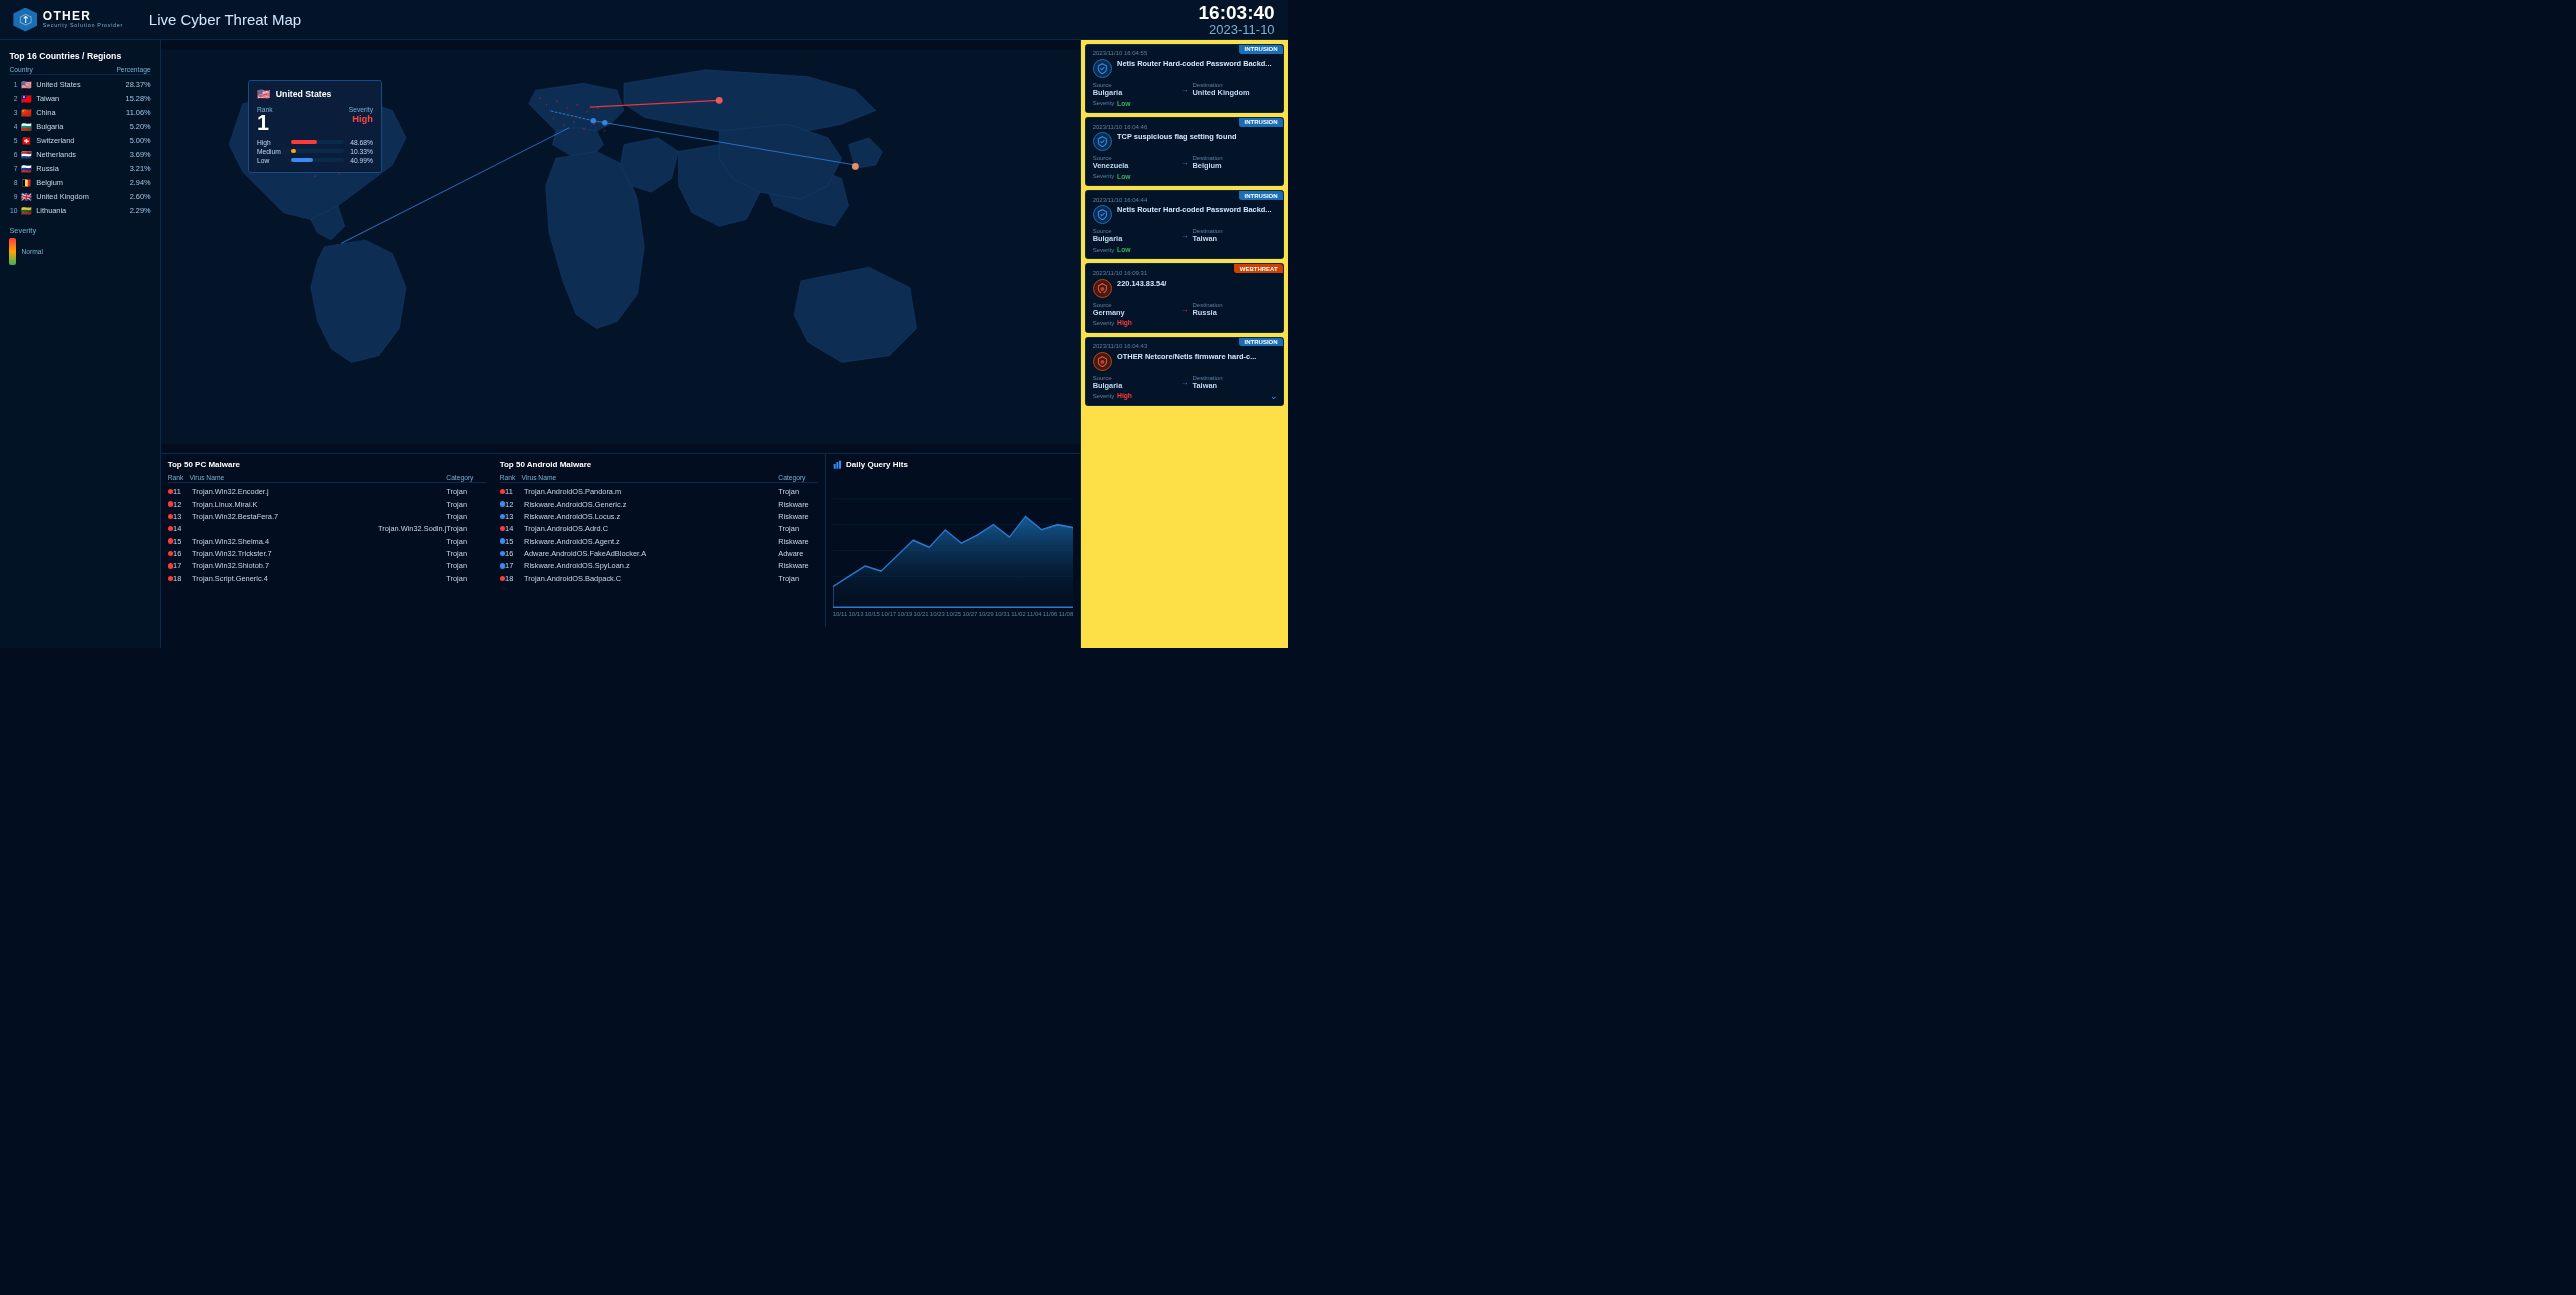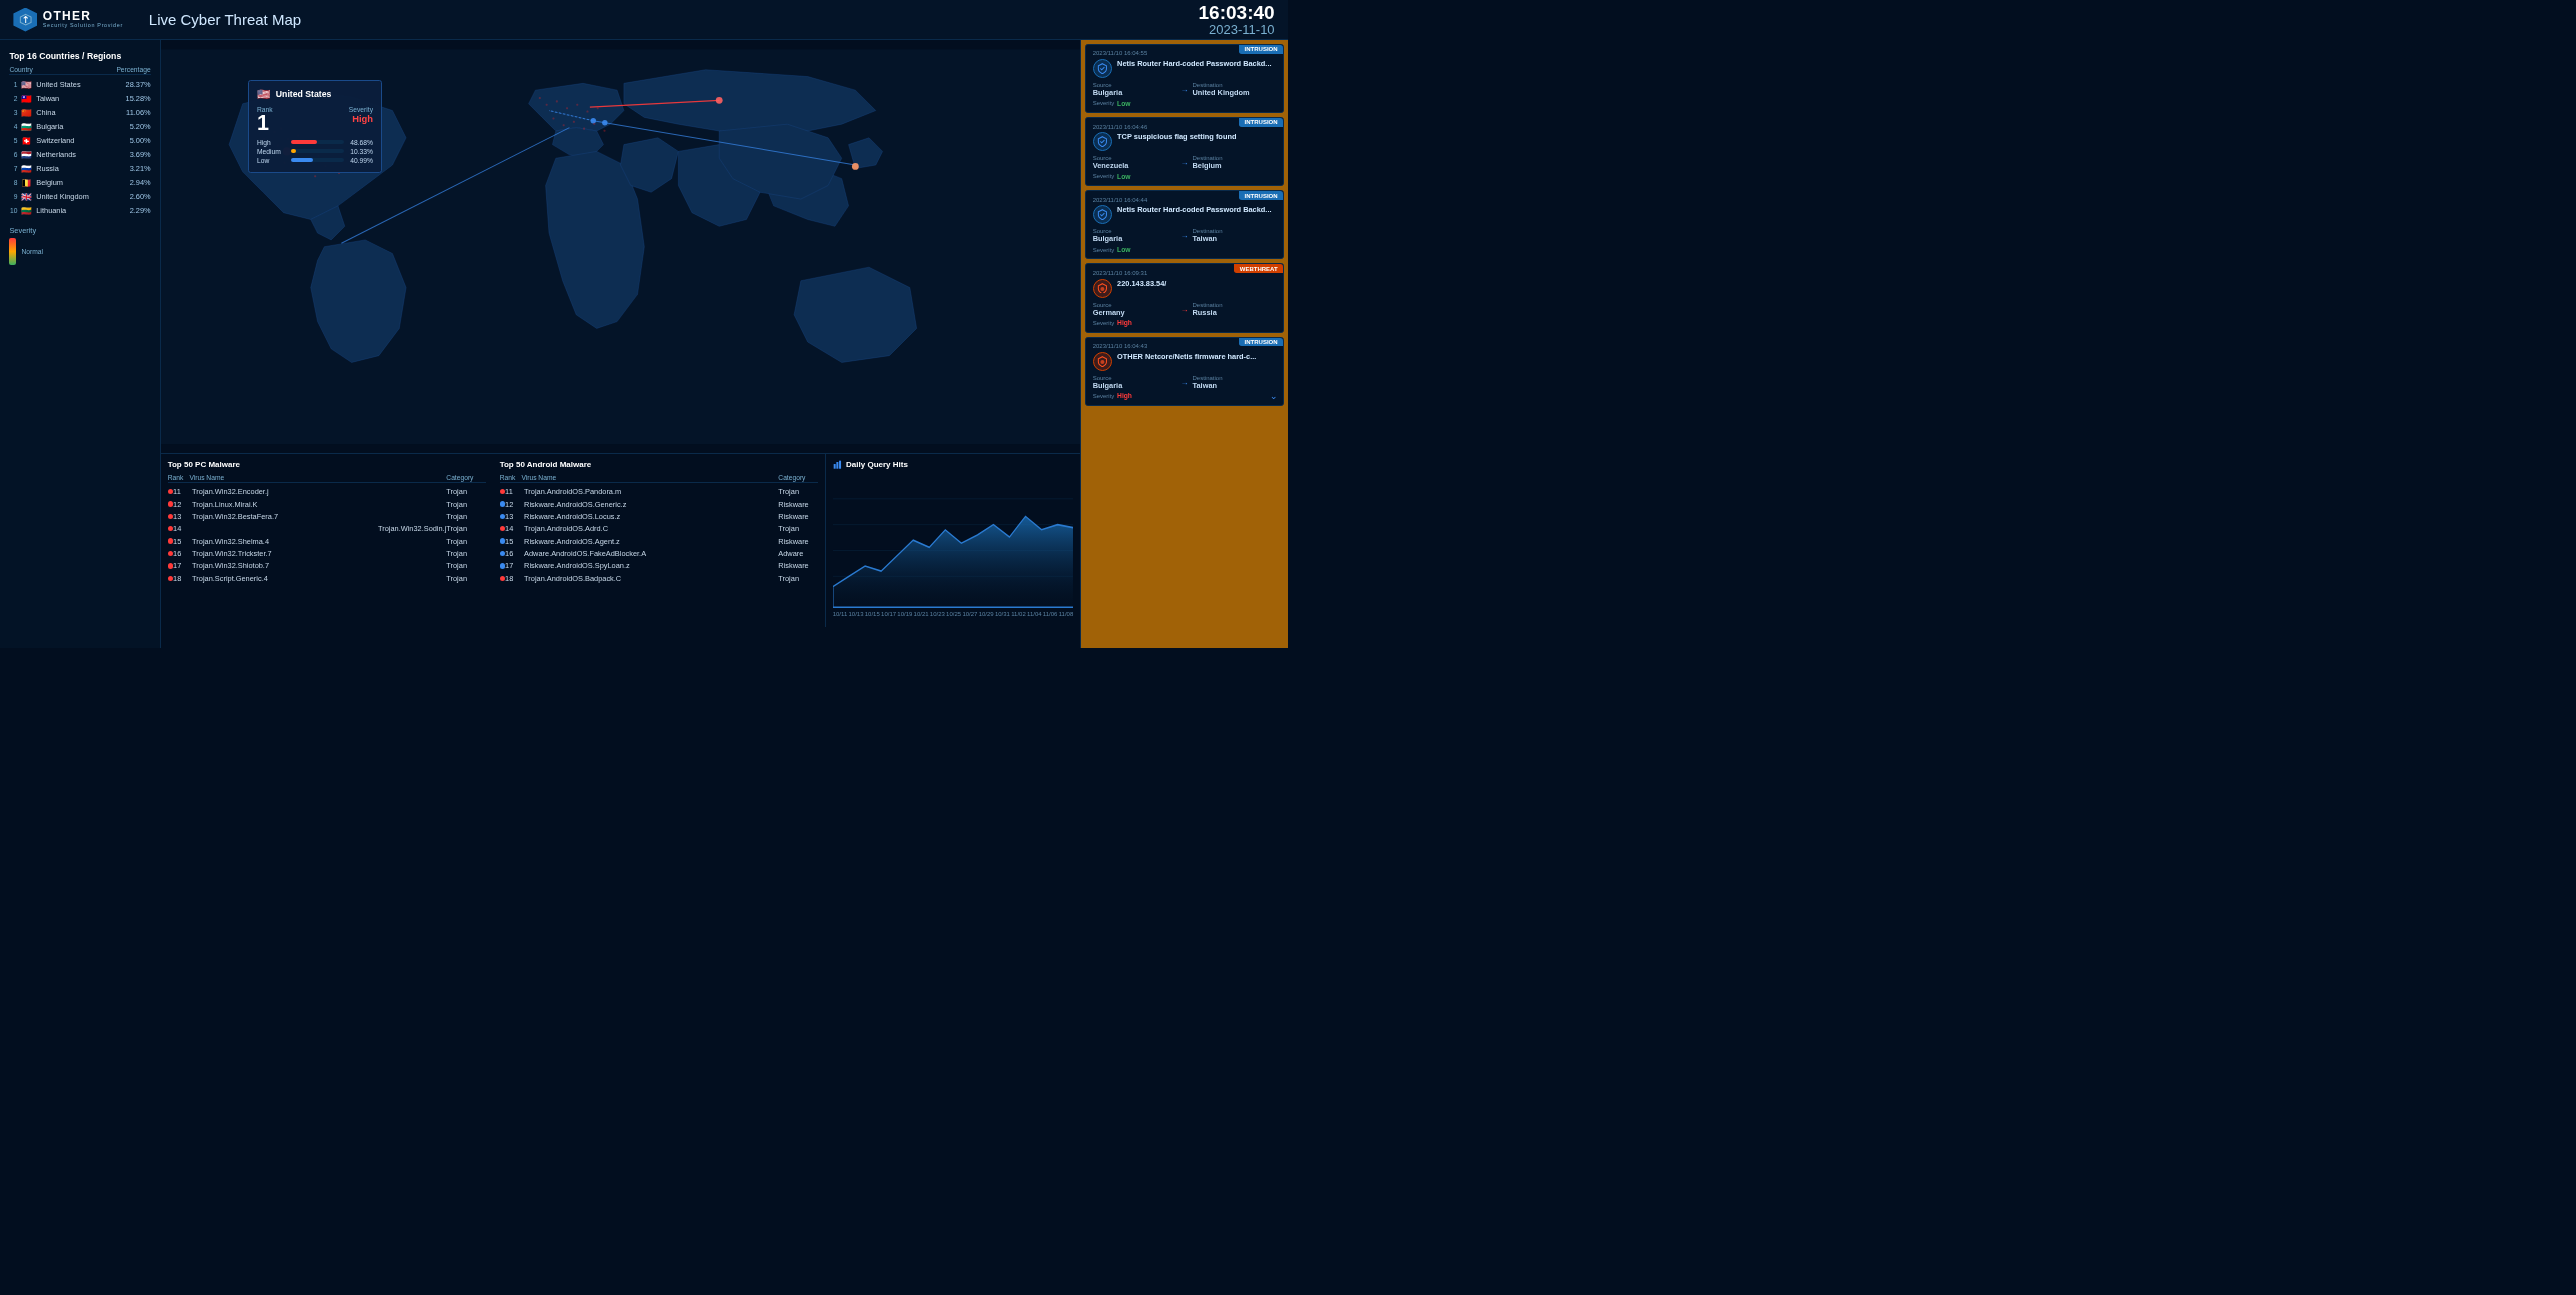--- a/index.html
+++ b/index.html
@@ -197,21 +197,21 @@
     .chart-title-row { display: flex; align-items: center; gap: 4px; margin-bottom: 4px; }
     .chart-title { font-size: 8px; font-weight: 700; color: #fff; }
     .chart-area { position: relative; height: calc(100% - 27px); }
     .chart-svg { width: 100%; height: 100%; }
     .chart-x-labels { display: flex; justify-content: space-between; font-size: 6px; color: #5a80a0; margin-top: 1.3px; }
 
     
     .right-panel {
       width: 208px;
       min-width: 208px;
-      background: #a16207;
+      background: #fde047;
       border-left: 0.7px solid #0a2a4a;
       overflow-y: auto;
       padding: 4px;
     }
 
     .event-card {
       background: #041428;
       border: 0.7px solid #0a2a4a;
       border-radius: 2.7px;
       margin-bottom: 4px;

